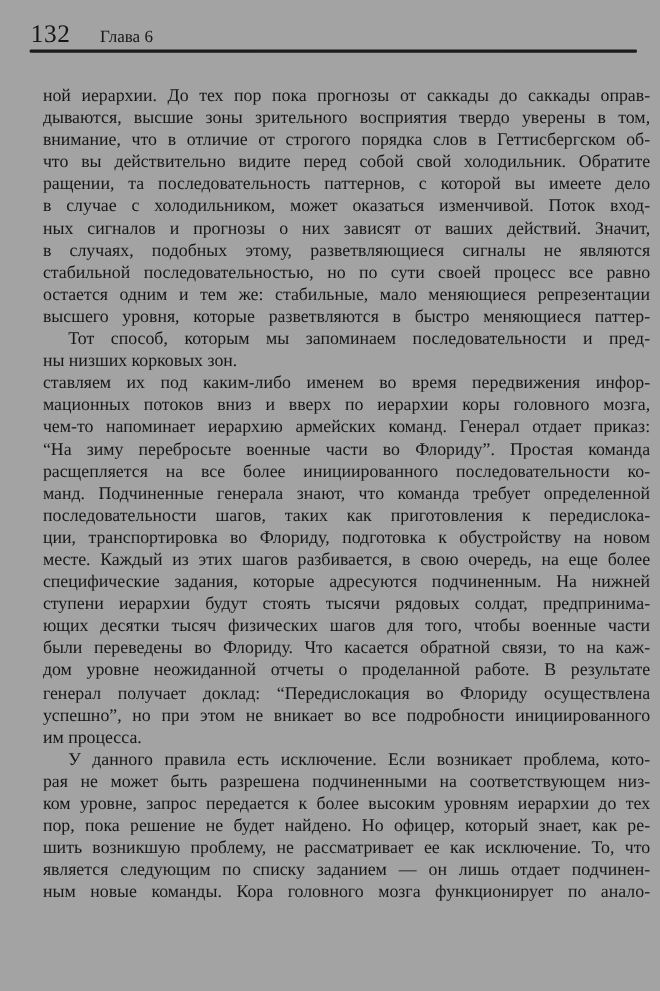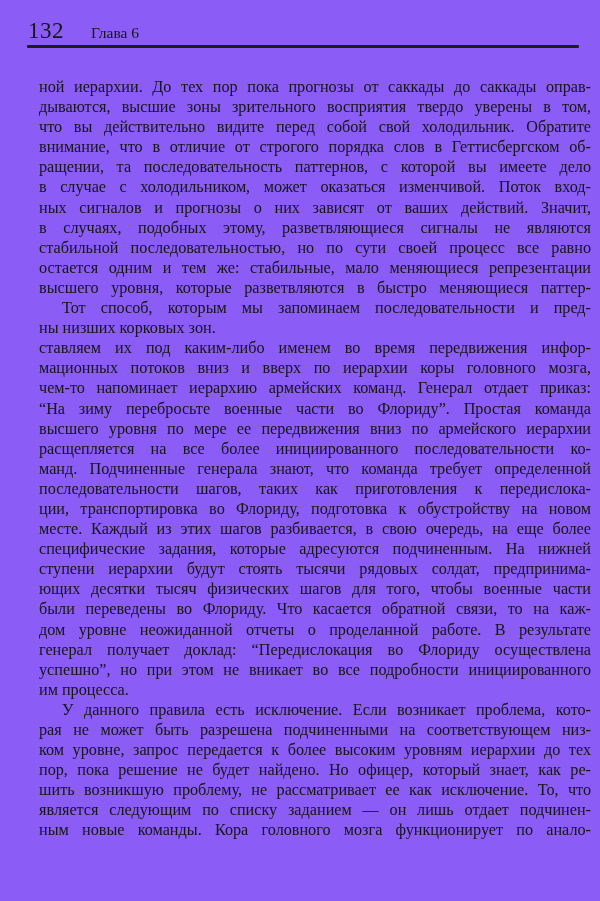--- a/index.html
+++ b/index.html
@@ -4,21 +4,21 @@
 <style>
   html, body {
     margin: 0;
     padding: 0;
     background: #fbfbf9;
   }
   .page {
     position: relative;
     width: 600px;
     height: 901px;
-    background: #8b5cf6;
+    background: #a3a3a3;
     color: #161616;
     font-family: "Liberation Serif", "DejaVu Serif", serif;
     overflow: hidden;
   }
   .page-header {
     position: absolute;
     left: 28px;
     top: 18px;
     width: 551px;
     white-space: nowrap;
@@ -77,36 +77,35 @@
 <body>
 
 <div class="page">
   <header class="page-header">
     <span class="pagenum">132</span><span class="chapter">Глава 6</span>
   </header>
   <div class="header-rule"></div>
   <main class="text-block" id="text-block">
       <div class="line">ной иерархии. До тех пор пока прогнозы от саккады до саккады оправ-</div>
       <div class="line">дываются, высшие зоны зрительного восприятия твердо уверены в том,</div>
+      <div class="line">внимание, что в отличие от строгого порядка слов в Геттисбергском об-</div>
       <div class="line">что вы действительно видите перед собой свой холодильник. Обратите</div>
-      <div class="line">внимание, что в отличие от строгого порядка слов в Геттисбергском об-</div>
       <div class="line">ращении, та последовательность паттернов, с которой вы имеете дело</div>
       <div class="line">в случае с холодильником, может оказаться изменчивой. Поток вход-</div>
       <div class="line">ных сигналов и прогнозы о них зависят от ваших действий. Значит,</div>
       <div class="line">в случаях, подобных этому, разветвляющиеся сигналы не являются</div>
       <div class="line">стабильной последовательностью, но по сути своей процесс все равно</div>
       <div class="line">остается одним и тем же: стабильные, мало меняющиеся репрезентации</div>
       <div class="line">высшего уровня, которые разветвляются в быстро меняющиеся паттер-</div>
       <div class="line indent">Тот способ, которым мы запоминаем последовательности и пред-</div>
       <div class="line para-end">ны низших корковых зон.</div>
       <div class="line">ставляем их под каким-либо именем во время передвижения инфор-</div>
       <div class="line">мационных потоков вниз и вверх по иерархии коры головного мозга,</div>
       <div class="line">чем-то напоминает иерархию армейских команд. Генерал отдает приказ:</div>
       <div class="line">“На зиму перебросьте военные части во Флориду”. Простая команда</div>
-      <div class="line">высшего уровня по мере ее передвижения вниз по армейского иерархии</div>
       <div class="line">расщепляется на все более инициированного последовательности ко-</div>
       <div class="line">манд. Подчиненные генерала знают, что команда требует определенной</div>
       <div class="line">последовательности шагов, таких как приготовления к передислока-</div>
       <div class="line">ции, транспортировка во Флориду, подготовка к обустройству на новом</div>
       <div class="line">месте. Каждый из этих шагов разбивается, в свою очередь, на еще более</div>
       <div class="line">специфические задания, которые адресуются подчиненным. На нижней</div>
       <div class="line">ступени иерархии будут стоять тысячи рядовых солдат, предпринима-</div>
       <div class="line">ющих десятки тысяч физических шагов для того, чтобы военные части</div>
       <div class="line">были переведены во Флориду. Что касается обратной связи, то на каж-</div>
       <div class="line">дом уровне неожиданной отчеты о проделанной работе. В результате</div>

